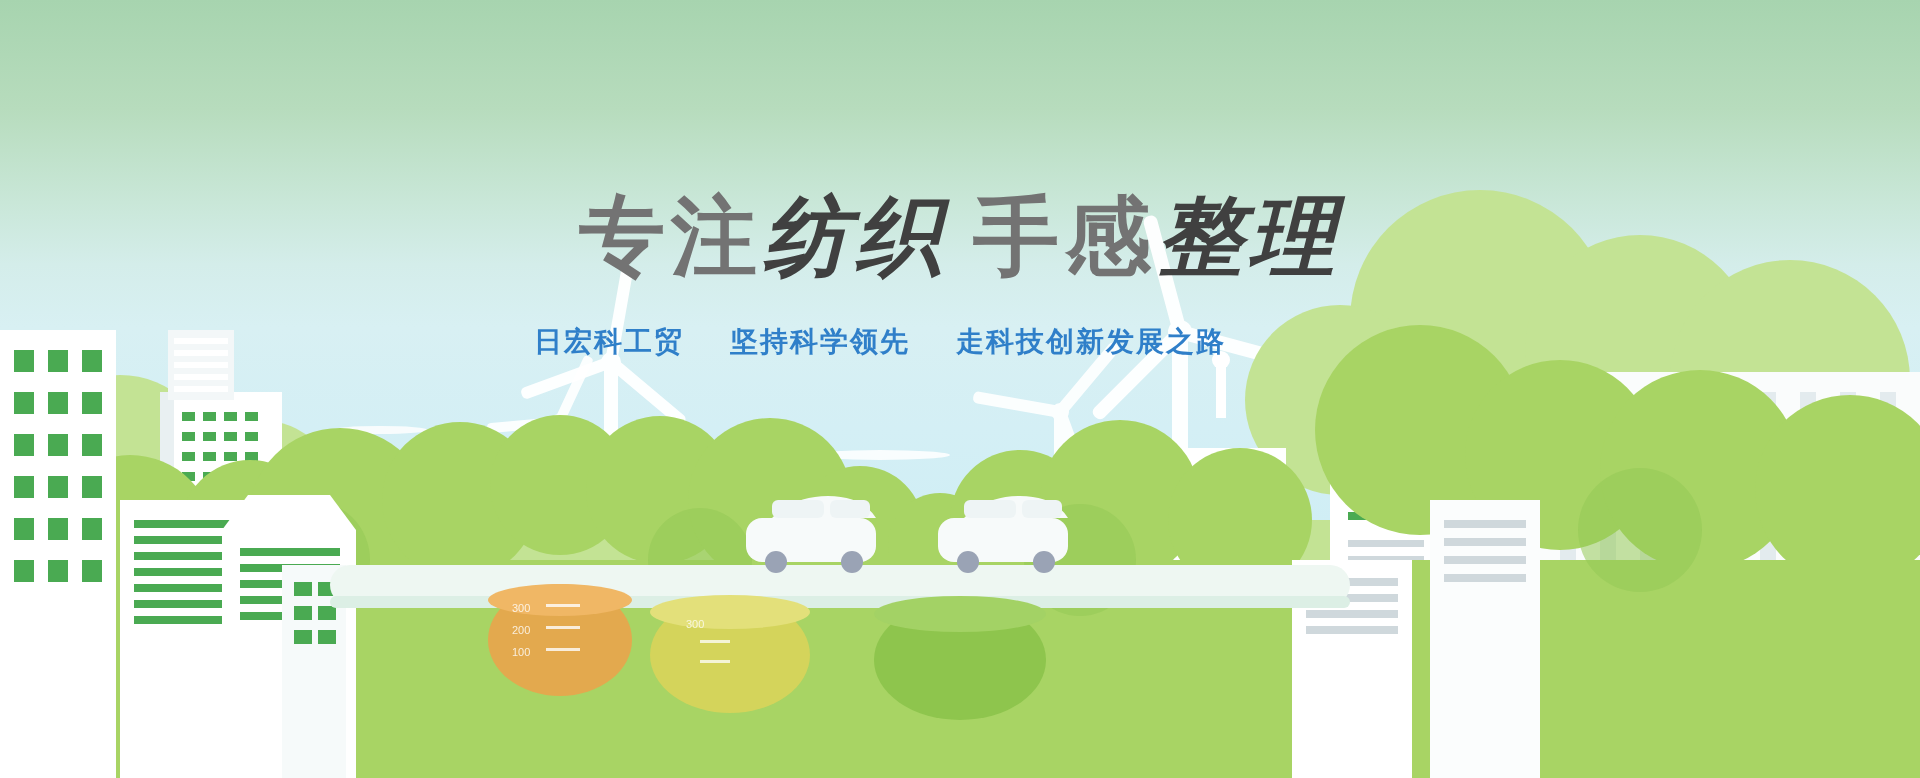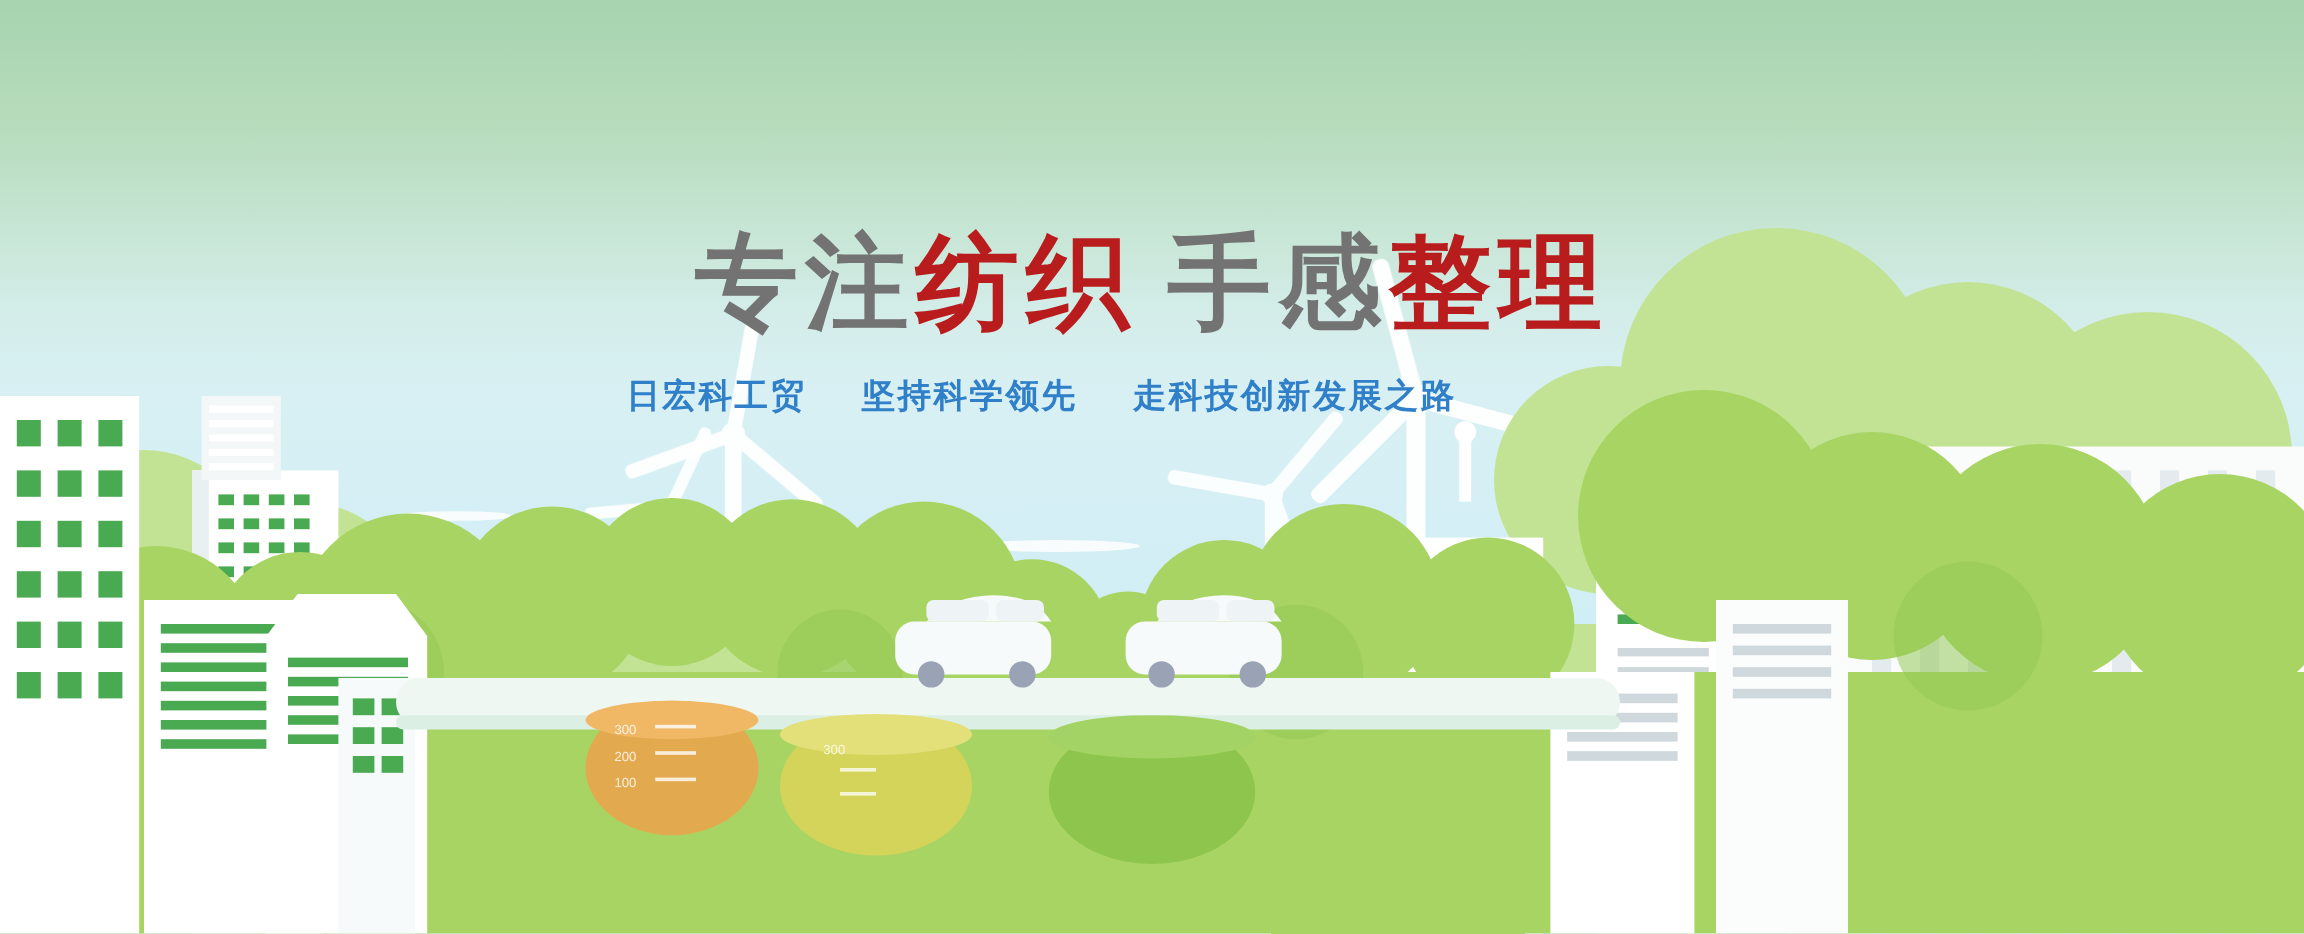--- a/index.html
+++ b/index.html
@@ -22,24 +22,24 @@
     position:absolute;left:0;top:0;width:1920px;text-align:center;z-index:40;
     pointer-events:none;
   }
   .title{
     margin:0;padding:0;
     position:absolute;left:0;top:186px;width:1920px;
     font-size:86px;line-height:100px;font-weight:bold;
     letter-spacing:6px;white-space:nowrap;
   }
   .title .t-blue{color:#737373;}
-  .title .t-green{color:#b91c1c;}
+  .title .t-green{color:#404040;font-style:italic;}
   .title .t-gap{display:inline-block;width:26px;}
   .subtitle{
-    margin:0;padding:0;
+    margin:12px;padding:0;
     position:absolute;left:0;top:310px;width:1736px;
     font-size:28px;line-height:40px;font-weight:bold;
     color:#2f7fc9;letter-spacing:2px;white-space:nowrap;
   }
   .subtitle .s-gap{display:inline-block;width:46px;}
 
   
   .layer{position:absolute;left:0;top:0;width:1920px;height:566px;}
   .l-clouds{z-index:5;}
   .l-turbines{z-index:8;}

